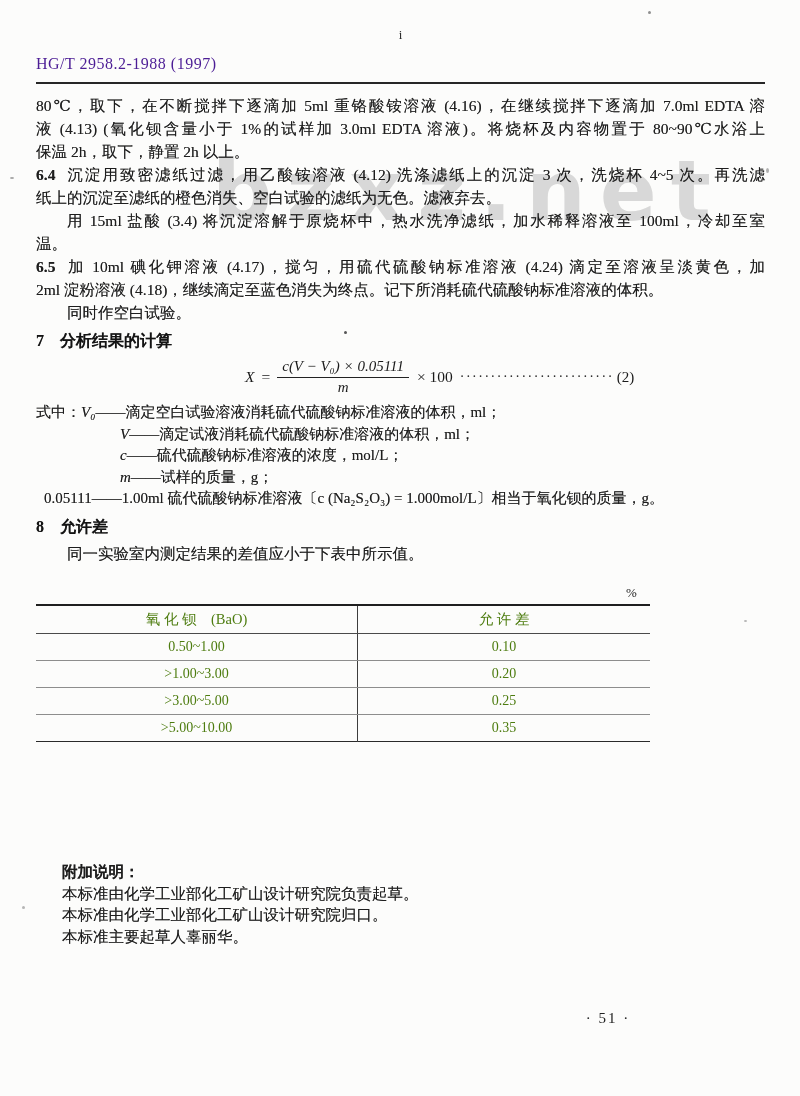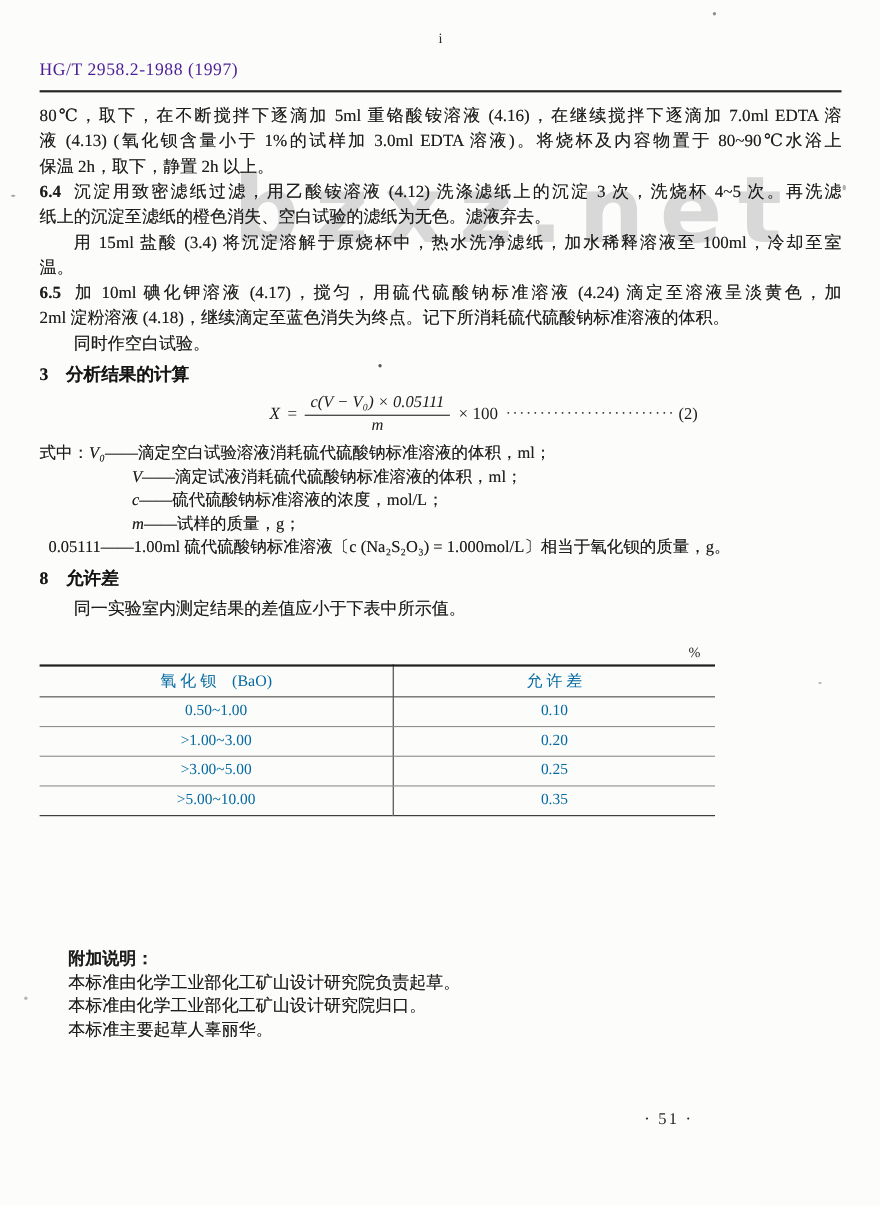--- a/index.html
+++ b/index.html
@@ -53,21 +53,21 @@
   .where .w5{margin-left:8px;}
   .vit{font-style:italic;}
   .allow-intro{margin-top:4px;font-size:15.5px;line-height:23px;text-indent:2em;text-shadow:0 0 0.4px rgba(20,20,20,0.55);}
   .pct{position:absolute;left:626px;top:585px;font-size:13px;z-index:1;color:#222;}
   .allow-table{
     position:absolute;left:36px;top:604px;z-index:1;
     border-collapse:collapse;table-layout:fixed;
     width:614px;
     border-top:2.5px solid #1f1f1f;
     border-bottom:1.8px solid #2a2a2a;
-    font-size:14px;color:#0369a1;
+    font-size:14px;color:#4d7c0f;
   }
   .allow-table th{
     font-weight:normal;height:25px;text-align:center;
     border-bottom:1.6px solid #4a4a4a;font-size:14.5px;
   }
   .allow-table td{height:24px;text-align:center;border-bottom:1px solid #8d8d8d;}
   .allow-table tr:last-child td{border-bottom:none;}
   .allow-table .c1{width:319px;border-right:1px solid #3d3d3d;}
   .notes{position:absolute;left:62px;top:841px;z-index:1;font-size:15.5px;line-height:21.7px;text-shadow:0 0 0.4px rgba(20,20,20,0.55);}
   .notes .nt{font-weight:bold;margin-top:20px;}
@@ -105,21 +105,21 @@
 
       <div class="ln fill ind2">用 15ml 盐酸 (3.4) 将沉淀溶解于原烧杯中，热水洗净滤纸，加水稀释溶液至 100ml，冷却至室</div>
       <div class="ln">温。</div>
 
       <div class="ln fill"><span class="secnum">6.5</span><span>加 10ml 碘化钾溶液 (4.17)，搅匀，用硫代硫酸钠标准溶液 (4.24) 滴定至溶液呈淡黄色，加</span></div>
       <div class="ln">2ml 淀粉溶液 (4.18)，继续滴定至蓝色消失为终点。记下所消耗硫代硫酸钠标准溶液的体积。</div>
 
       <div class="ln ind2">同时作空白试验。</div>
     </div>
 
-    <div class="sec-title">3　分析结果的计算</div>
+    <div class="sec-title">7　分析结果的计算</div>
 
 
     <div class="formula-row">
       <span class="fvar">X</span>
       <span class="feq">=</span>
       <span class="frac">
         <span class="num">c(V − V₀) × 0.05111</span>
         <span class="den">m</span>
       </span>
       <span class="ftimes">× 100</span>

